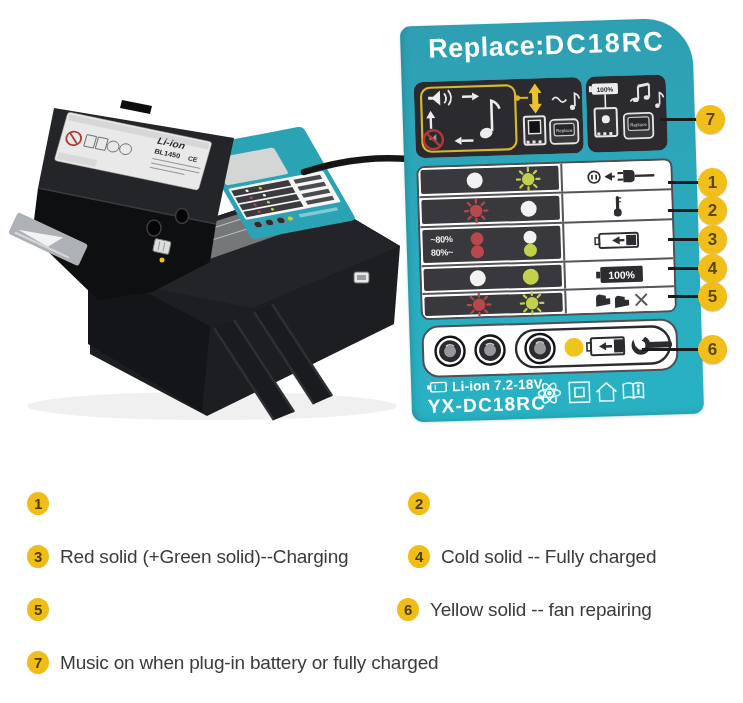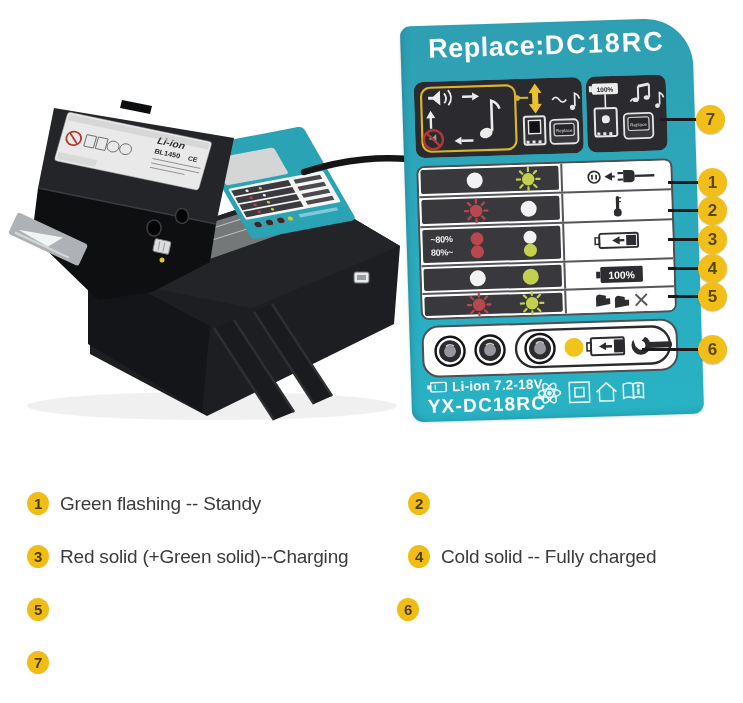--- a/index.html
+++ b/index.html
@@ -471,35 +471,36 @@
   <div class="callout" style="left:696px;top:105px">7</div>
   <div class="callout" style="left:698px;top:168px">1</div>
   <div class="callout" style="left:698px;top:196px">2</div>
   <div class="callout" style="left:698px;top:225px">3</div>
   <div class="callout" style="left:698px;top:254px">4</div>
   <div class="callout" style="left:698px;top:282px">5</div>
   <div class="callout" style="left:698px;top:335px">6</div>
 
   <div class="legend-item" style="left:27px;top:492px">
     <span class="badge">1</span>
-    <span>Green flashing -- Standy</span>
   </div>
   <div class="legend-item" style="left:408px;top:492px">
     <span class="badge">2</span>
   </div>
   <div class="legend-item" style="left:27px;top:545px">
     <span class="badge">3</span>
     <span>Red solid (+Green solid)--Charging</span>
   </div>
   <div class="legend-item" style="left:408px;top:545px">
     <span class="badge">4</span>
     <span>Cold solid -- Fully charged</span>
   </div>
   <div class="legend-item" style="left:27px;top:598px">
     <span class="badge">5</span>
   </div>
   <div class="legend-item" style="left:397px;top:598px">
     <span class="badge">6</span>
+    <span>Yellow solid -- fan repairing</span>
   </div>
   <div class="legend-item" style="left:27px;top:651px">
     <span class="badge">7</span>
+    <span>Music on when plug-in battery or fully charged</span>
   </div>
 </div>
 
 </body></html>

